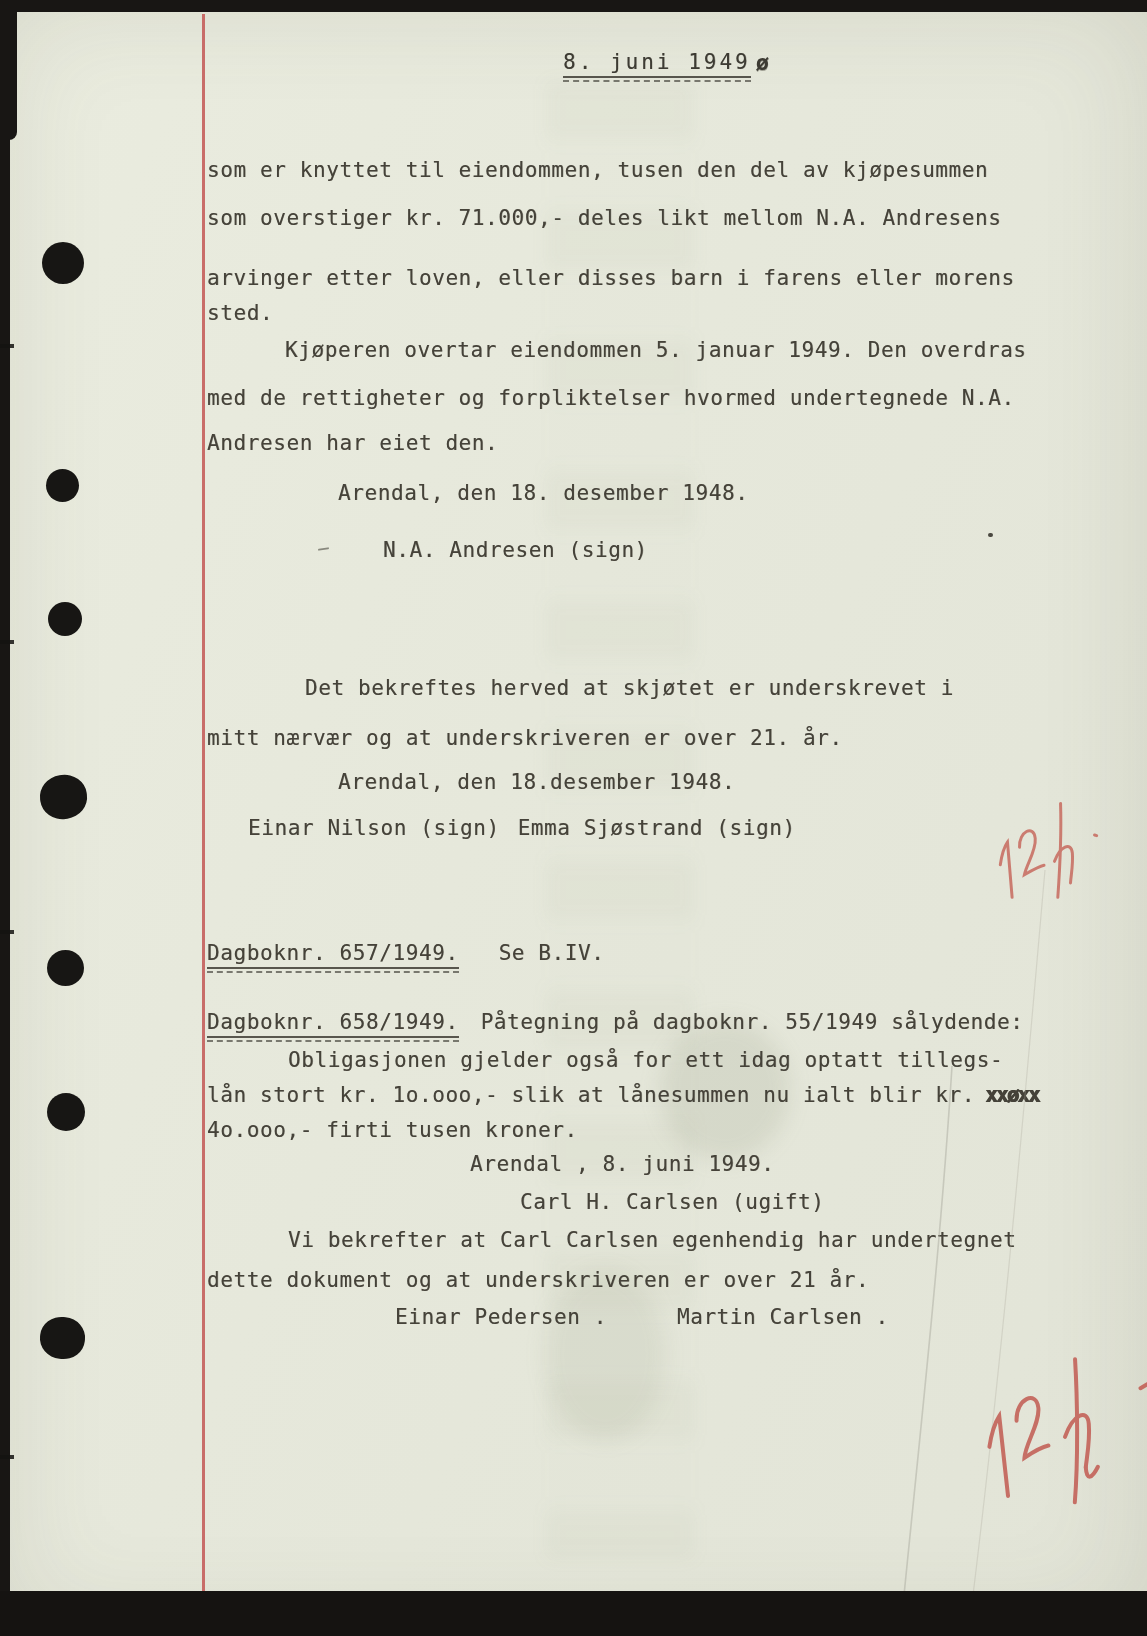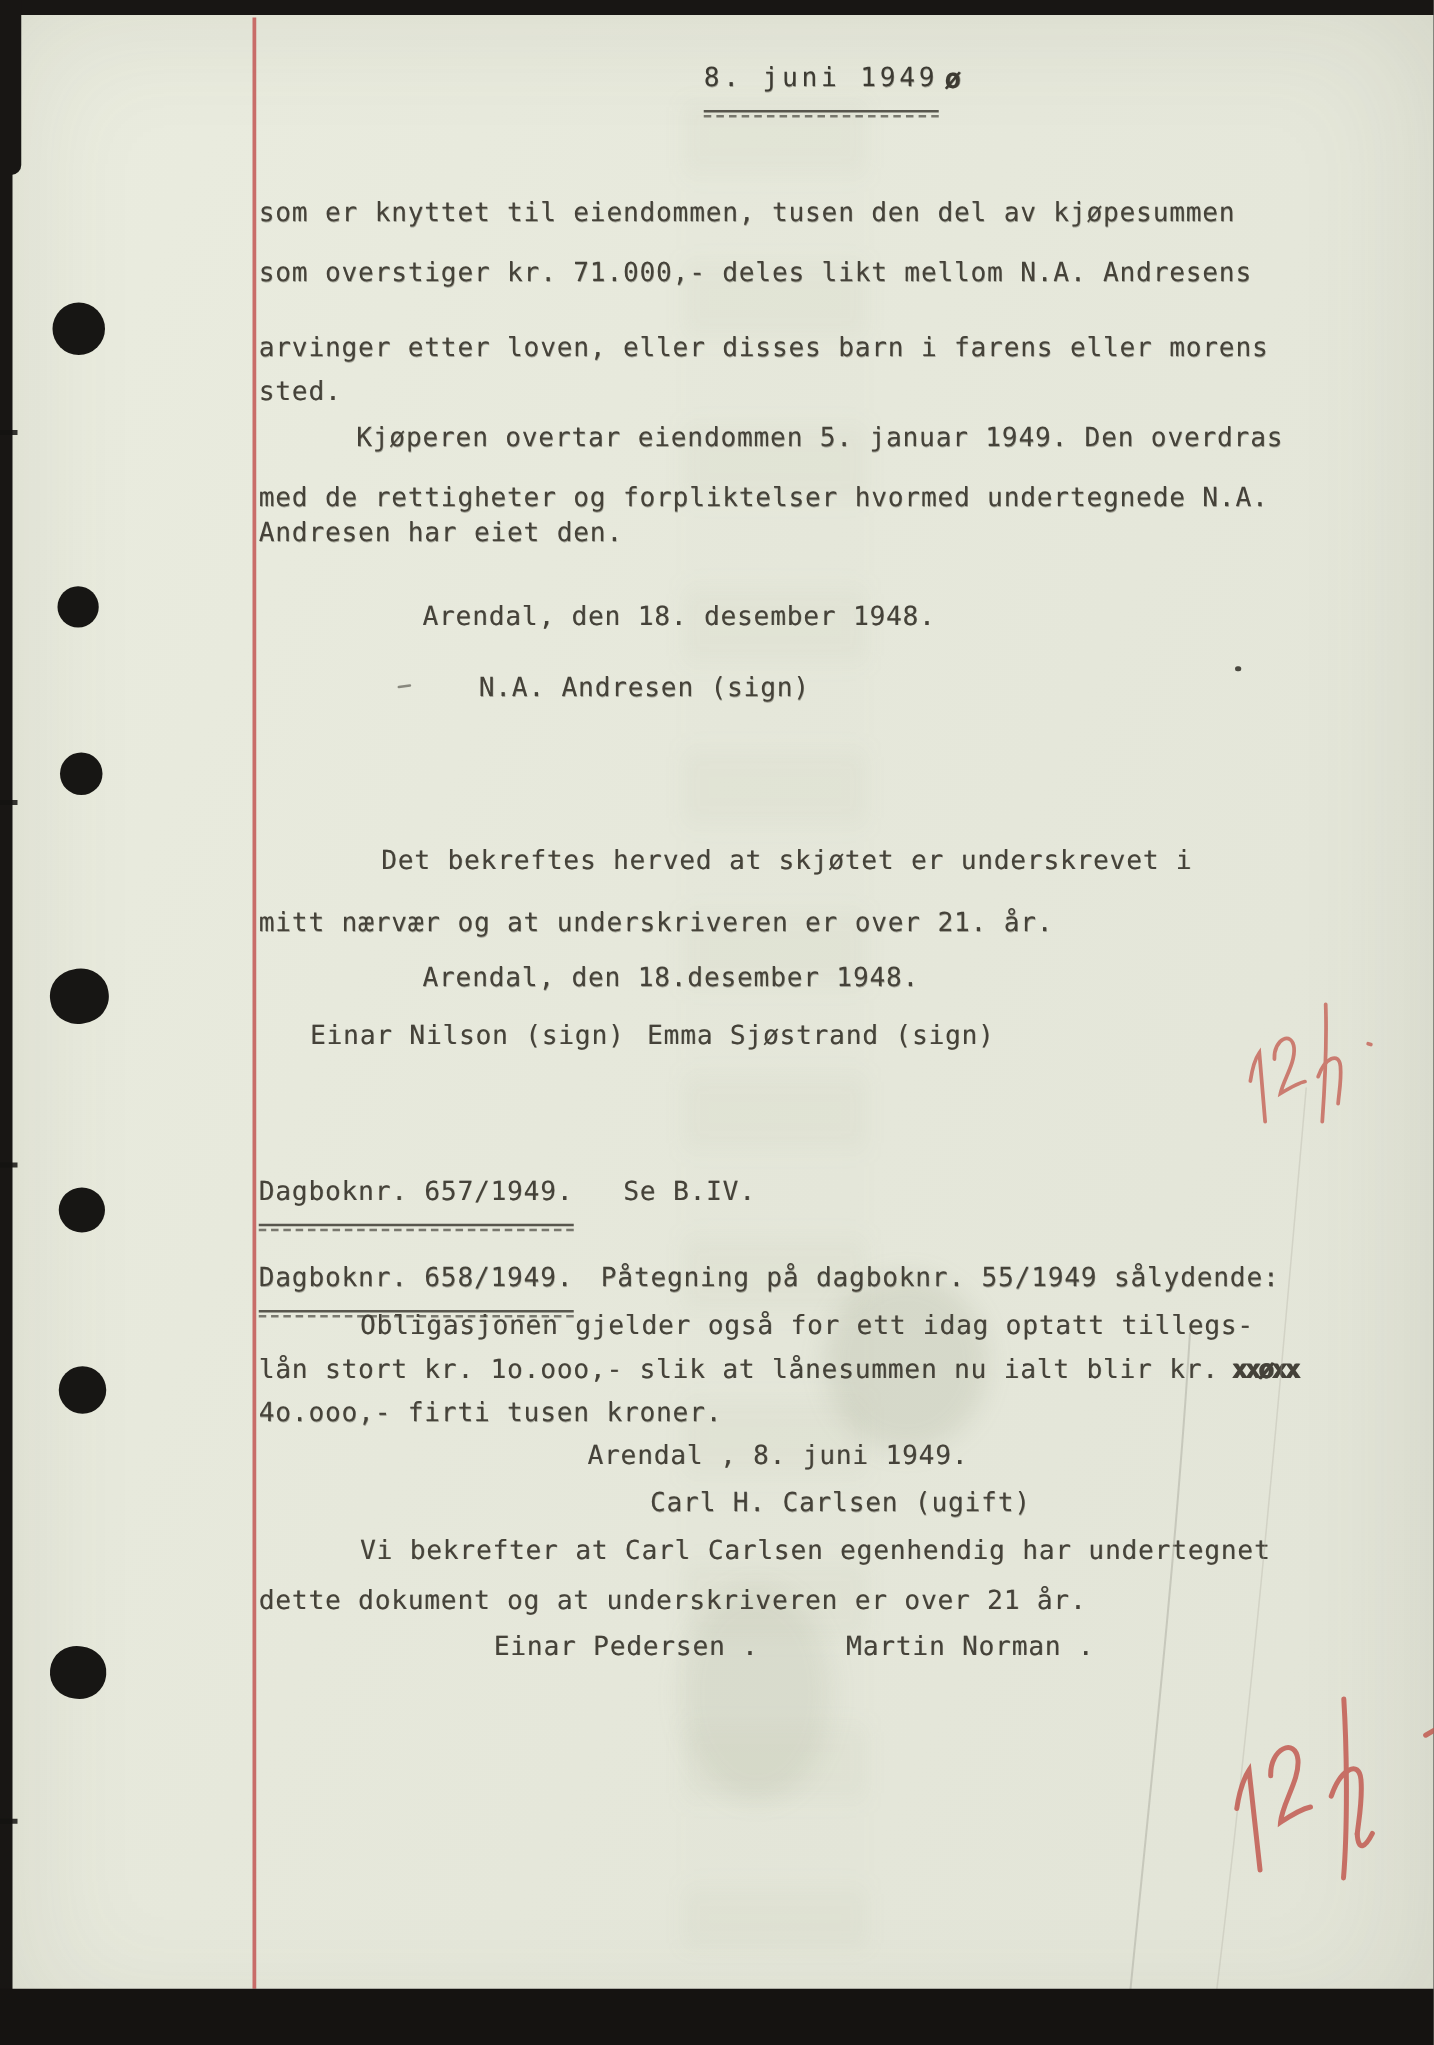--- a/index.html
+++ b/index.html
@@ -10,21 +10,21 @@
     box-shadow:inset 0 0 110px rgba(90,90,70,.14);
     font-family:"DejaVu Sans Mono","Liberation Mono",monospace;
     color:#454239;
   }
   .line{
     position:absolute;white-space:pre;font-size:21px;line-height:24px;
     letter-spacing:.6px;
     text-shadow:.4px .3px 0 rgba(69,66,57,.42);
   }
   .heading{letter-spacing:3px;color:#3d3b33;}
-  .u2{position:relative;border-bottom:2px solid rgba(62,60,52,.85);padding-bottom:14px;display:inline-block;}
+  .u2{position:relative;border-bottom:2px solid rgba(62,60,52,.85);padding-bottom:2px;display:inline-block;}
   .u2::after{content:"";position:absolute;left:0;right:0;bottom:-6px;border-bottom:2px dashed rgba(62,60,52,.65);}
   .stray{display:inline-block;font-weight:bold;transform:translate(5px,1px) scale(1.05);letter-spacing:0;}
   .gap18{margin-left:18px;}
   .gap22{margin-left:22px;}
   .gap40{margin-left:40px;}
   .gap70{margin-left:70px;}
   .struck{font-weight:bold;letter-spacing:-2px;margin-left:10px;text-shadow:1px 0 0 rgba(50,48,40,.8),.5px .4px 0 rgba(50,48,40,.6);}
   
   .edge{position:absolute;background:#181614;}
   .edge-top{left:0;top:0;width:100%;height:12px;}
@@ -57,40 +57,40 @@
   <div class="red-rule"></div>
 
   <div class="line heading" style="left:563px;top:50px;"><span class="u2">8. juni 1949</span><span class="stray">ø</span></div>
 
   <div class="line" style="left:207px;top:158px;">som er knyttet til eiendommen, tusen den del av kjøpesummen</div>
   <div class="line" style="left:207px;top:206px;">som overstiger kr. 71.000,- deles likt mellom N.A. Andresens</div>
   <div class="line" style="left:207px;top:254px;margin-top:12px;">arvinger etter loven, eller disses barn i farens eller morens</div>
   <div class="line" style="left:207px;top:301px;">sted.</div>
   <div class="line" style="left:285px;top:338px;">Kjøperen overtar eiendommen 5. januar 1949. Den overdras</div>
   <div class="line" style="left:207px;top:386px;">med de rettigheter og forpliktelser hvormed undertegnede N.A.</div>
-  <div class="line" style="left:207px;top:414px;text-align:center;">Andresen har eiet den.</div>
+  <div class="line" style="left:207px;top:431px;text-align:center;">Andresen har eiet den.</div>
   <div class="line" style="left:338px;top:481px;">Arendal, den 18. desember 1948.</div>
   <div class="line" style="left:383px;top:538px;">N.A. Andresen (sign)</div>
 
   <div class="line" style="left:305px;top:676px;">Det bekreftes herved at skjøtet er underskrevet i</div>
   <div class="line" style="left:207px;top:726px;">mitt nærvær og at underskriveren er over 21. år.</div>
   <div class="line" style="left:338px;top:770px;">Arendal, den 18.desember 1948.</div>
   <div class="line" style="left:248px;top:816px;"><span>Einar Nilson (sign)</span><span class="gap18">Emma Sjøstrand (sign)</span></div>
 
   <div class="line" style="left:207px;top:941px;"><span class="u2">Dagboknr. 657/1949.</span><span class="gap40">Se B.IV.</span></div>
 
   <div class="line" style="left:207px;top:1010px;"><span class="u2">Dagboknr. 658/1949.</span><span class="gap22">Påtegning på dagboknr. 55/1949 sålydende:</span></div>
   <div class="line" style="left:288px;top:1048px;">Obligasjonen gjelder også for ett idag optatt tillegs-</div>
   <div class="line" style="left:207px;top:1083px;"><span>lån stort kr. 1o.ooo,- slik at lånesummen nu ialt blir kr.</span><span class="struck">xxøxx</span></div>
   <div class="line" style="left:207px;top:1118px;">4o.ooo,- firti tusen kroner.</div>
   <div class="line" style="left:470px;top:1152px;">Arendal , 8. juni 1949.</div>
   <div class="line" style="left:520px;top:1190px;">Carl H. Carlsen (ugift)</div>
   <div class="line" style="left:288px;top:1228px;">Vi bekrefter at Carl Carlsen egenhendig har undertegnet</div>
   <div class="line" style="left:207px;top:1268px;">dette dokument og at underskriveren er over 21 år.</div>
-  <div class="line" style="left:395px;top:1305px;"><span>Einar Pedersen .</span><span class="gap70">Martin Norman .</span></div>
+  <div class="line" style="left:395px;top:1305px;"><span>Einar Pedersen .</span><span class="gap70">Martin Carlsen .</span></div>
 
   <svg style="left:820px;top:840px;" width="327" height="796" viewBox="0 0 327 796">
     <path d="M132,226 C120,420 95,640 80,796" fill="none" stroke="#a4a398" stroke-width="1.6" opacity=".45"></path>
     <path d="M225,30 C210,200 185,500 148,796" fill="none" stroke="#adaca0" stroke-width="1.2" opacity=".32"></path>
   </svg>
 
   <svg style="left:985px;top:798px;transform:rotate(-10deg);" width="130" height="110" viewBox="0 0 130 110">
     <g fill="none" stroke="#c25449" stroke-width="3" stroke-linecap="round" opacity=".72">
       <path d="M14,58 C18,46 22,40 25,37 L20,92"></path>
       <path d="M36,44 C38,28 54,24 53,38 C52,50 40,62 36,72 C44,69 52,66 57,66"></path>

